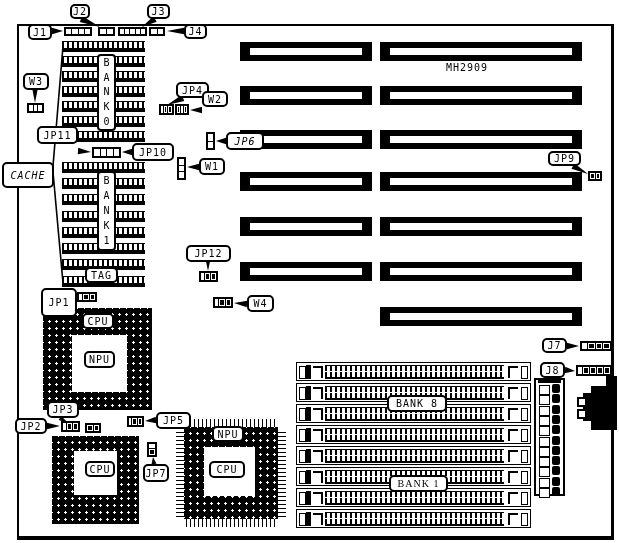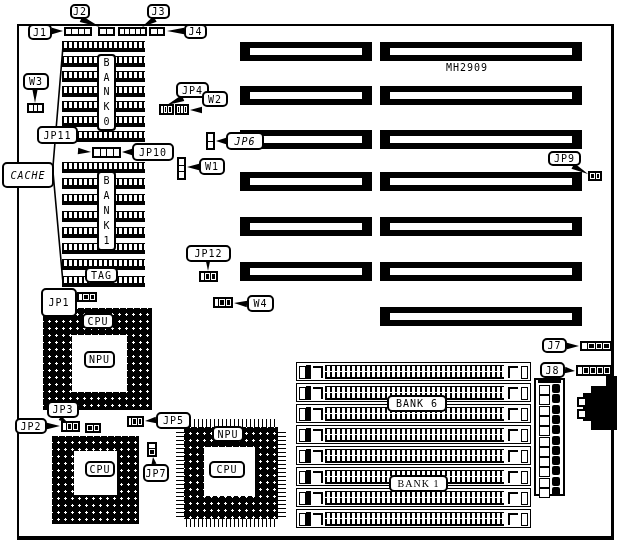--- a/index.html
+++ b/index.html
@@ -361,21 +361,21 @@
     <div class="abs lbl" style="left: 47px; top: 401px; width: 32px; height: 17px;">JP3</div>
     <div class="abs lbl" style="left: 15px; top: 418px; width: 32px; height: 16px;">JP2</div>
     <div class="abs lbl" style="left: 156px; top: 412px; width: 35px; height: 17px;">JP5</div>
     <div class="abs lbl" style="left: 143px; top: 464px; width: 26px; height: 18px;">JP7</div>
     <div class="abs lbl" style="left: 212px; top: 426px; width: 32px; height: 16px;">NPU</div>
     <div class="abs lbl" style="left: 209px; top: 461px; width: 36px; height: 17px;">CPU</div>
     <div class="abs lbl" style="left: 85px; top: 461px; width: 30px; height: 16px;">CPU</div>
     <div class="abs lbl" style="left: 542px; top: 338px; width: 25px; height: 15px;">J7</div>
     <div class="abs lbl" style="left: 540px; top: 362px; width: 25px; height: 16px;">J8</div>
     <div class="abs lbl" style="left: 548px; top: 151px; width: 33px; height: 15px;">JP9</div>
-    <div class="abs lbl" style="left: 387px; top: 395px; width: 60px; height: 17px;">BANK 6</div>
+    <div class="abs lbl" style="left: 387px; top: 395px; width: 60px; height: 17px;">BANK 8</div>
     <div class="abs lbl" style="left: 389px; top: 475px; width: 59px; height: 17px; font-family: Liberation Serif, serif;">BANK 1</div>
     <div class="abs vlbl" style="left: 97px; top: 54px; width: 19px; height: 77px;">
       <span>B</span>
       <span>A</span>
       <span>N</span>
       <span>K</span>
       <span>0</span>
     </div>
     <div class="abs vlbl" style="left: 97px; top: 171px; width: 19px; height: 80px;">
       <span>B</span>

